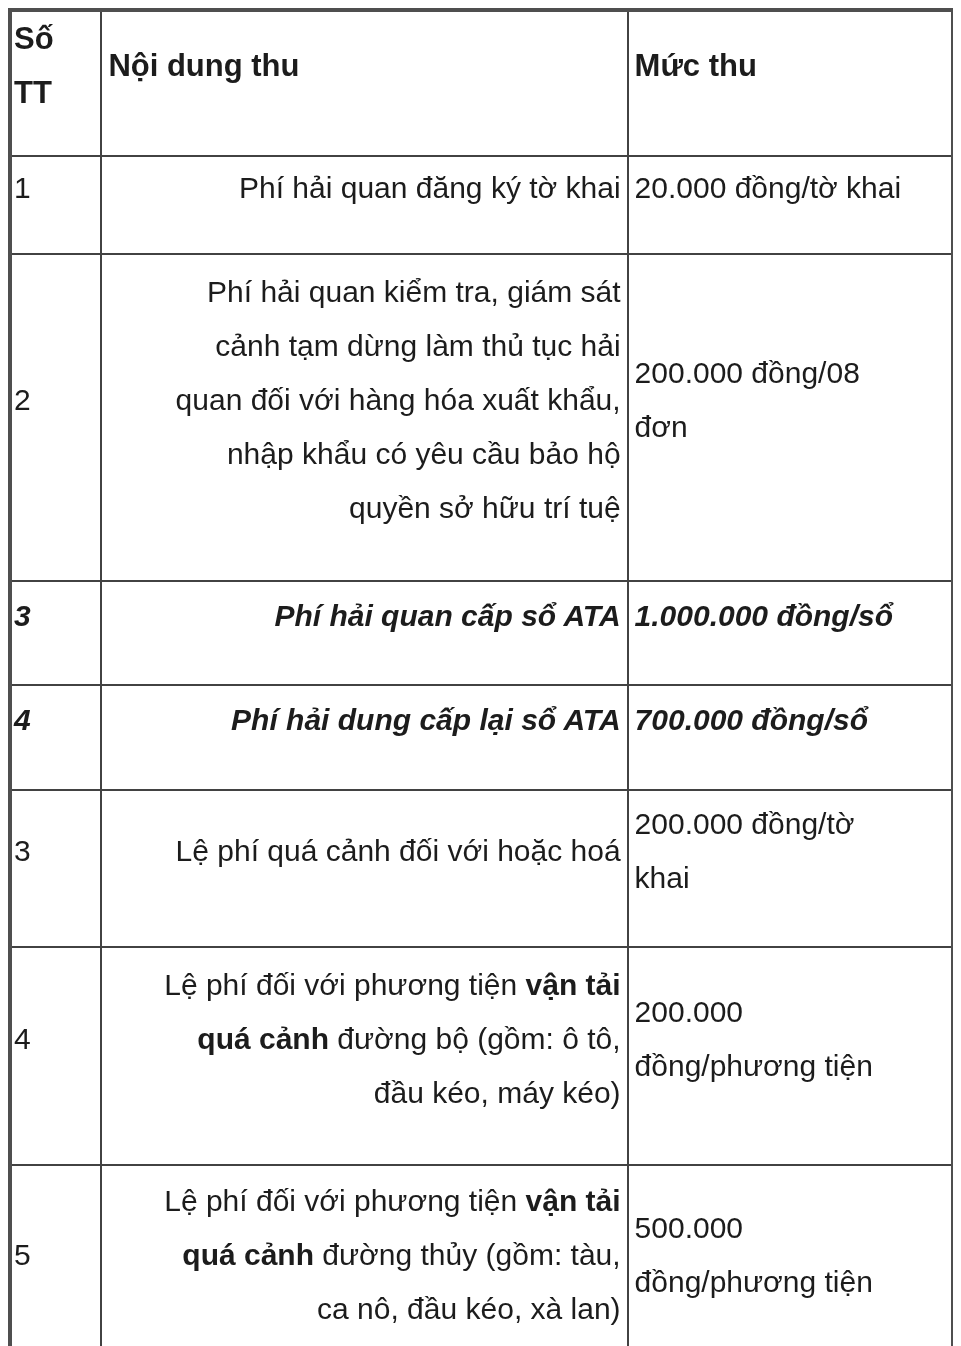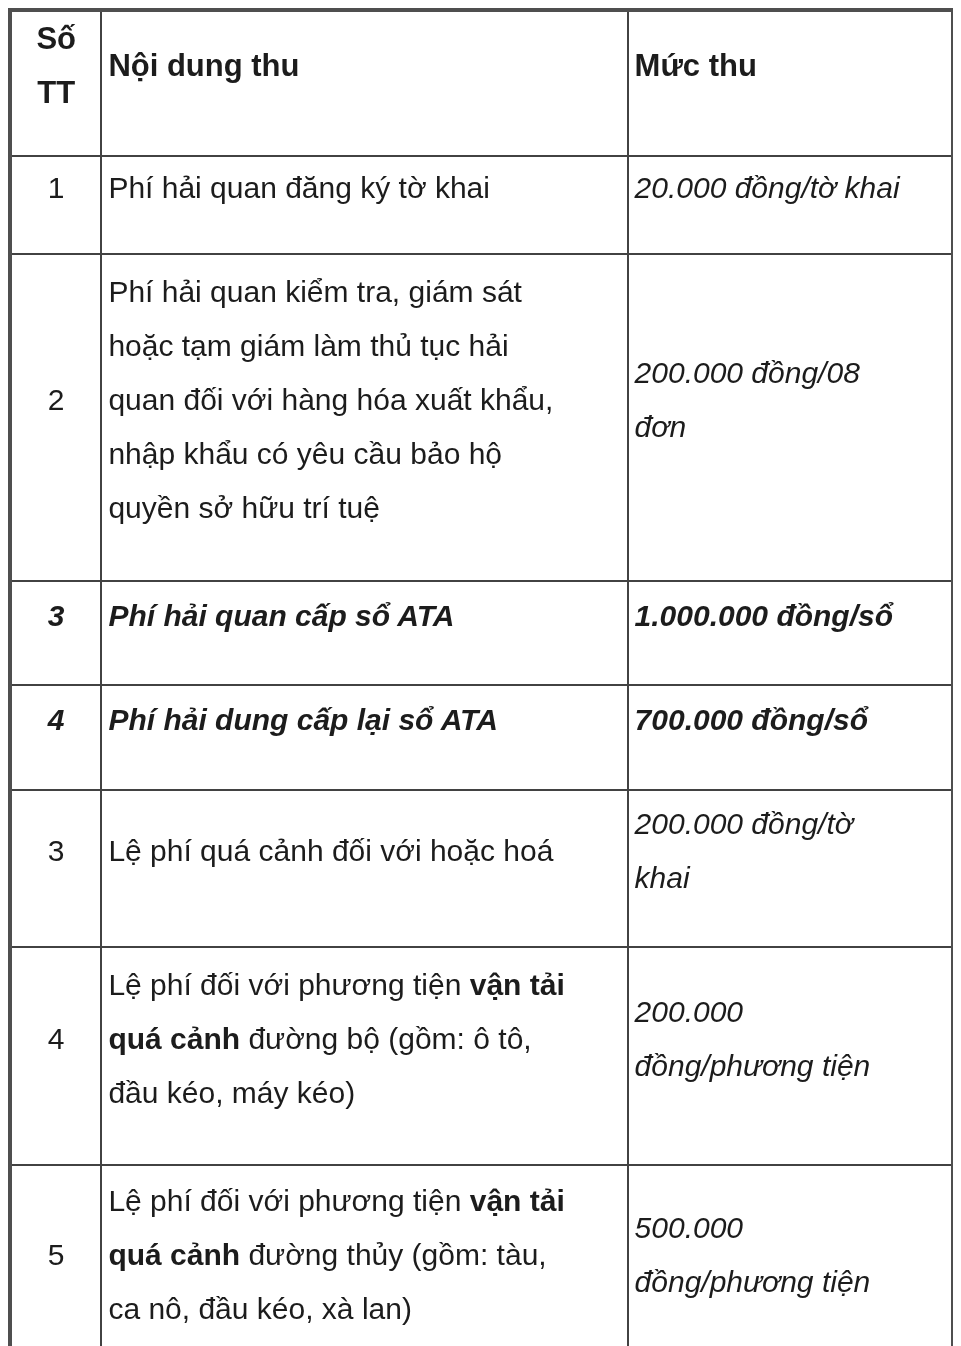--- a/index.html
+++ b/index.html
@@ -32,25 +32,25 @@
   
   .cw { margin: 0 0 35px 0; }
   .ln { white-space: nowrap; }
 
   .fee-table th {
     font-weight: bold;
     text-align: left;
     font-size: 31px;
   }
   th.no-col, td.no-cell {
-    text-align: center;
+    text-align: left;
     padding: 0 2px;
   }
-  td.content-cell { text-align: left; }
-  td.fee-cell { text-align: left; font-style: italic; }
+  td.content-cell { text-align: right; }
+  td.fee-cell { text-align: left; }
 
   
   tr.emph-row td { font-weight: bold; font-style: italic; }
   
   .seg-emph { font-weight: bold; }
 
   
   tr.r-head { height: 103px; }
   tr.r0 { height: 98px; }
   tr.r1 { height: 327px; }
@@ -100,21 +100,21 @@
       </td>
     </tr>
 
     <tr class="r1">
       <td class="no-cell">
         <div class="cw"><span>2</span></div>
       </td>
       <td class="content-cell">
         <div class="cw">
           <div class="ln"><span>Phí hải quan kiểm tra, giám sát</span></div>
-          <div class="ln"><span>hoặc tạm giám làm thủ tục hải</span></div>
+          <div class="ln"><span>cảnh tạm dừng làm thủ tục hải</span></div>
           <div class="ln"><span>quan đối với hàng hóa xuất khẩu,</span></div>
           <div class="ln"><span>nhập khẩu có yêu cầu bảo hộ</span></div>
           <div class="ln"><span>quyền sở hữu trí tuệ</span></div>
         </div>
       </td>
       <td class="fee-cell">
         <div class="cw">
           <div class="ln"><span>200.000 đồng/08</span></div>
           <div class="ln"><span>đơn</span></div>
         </div>

